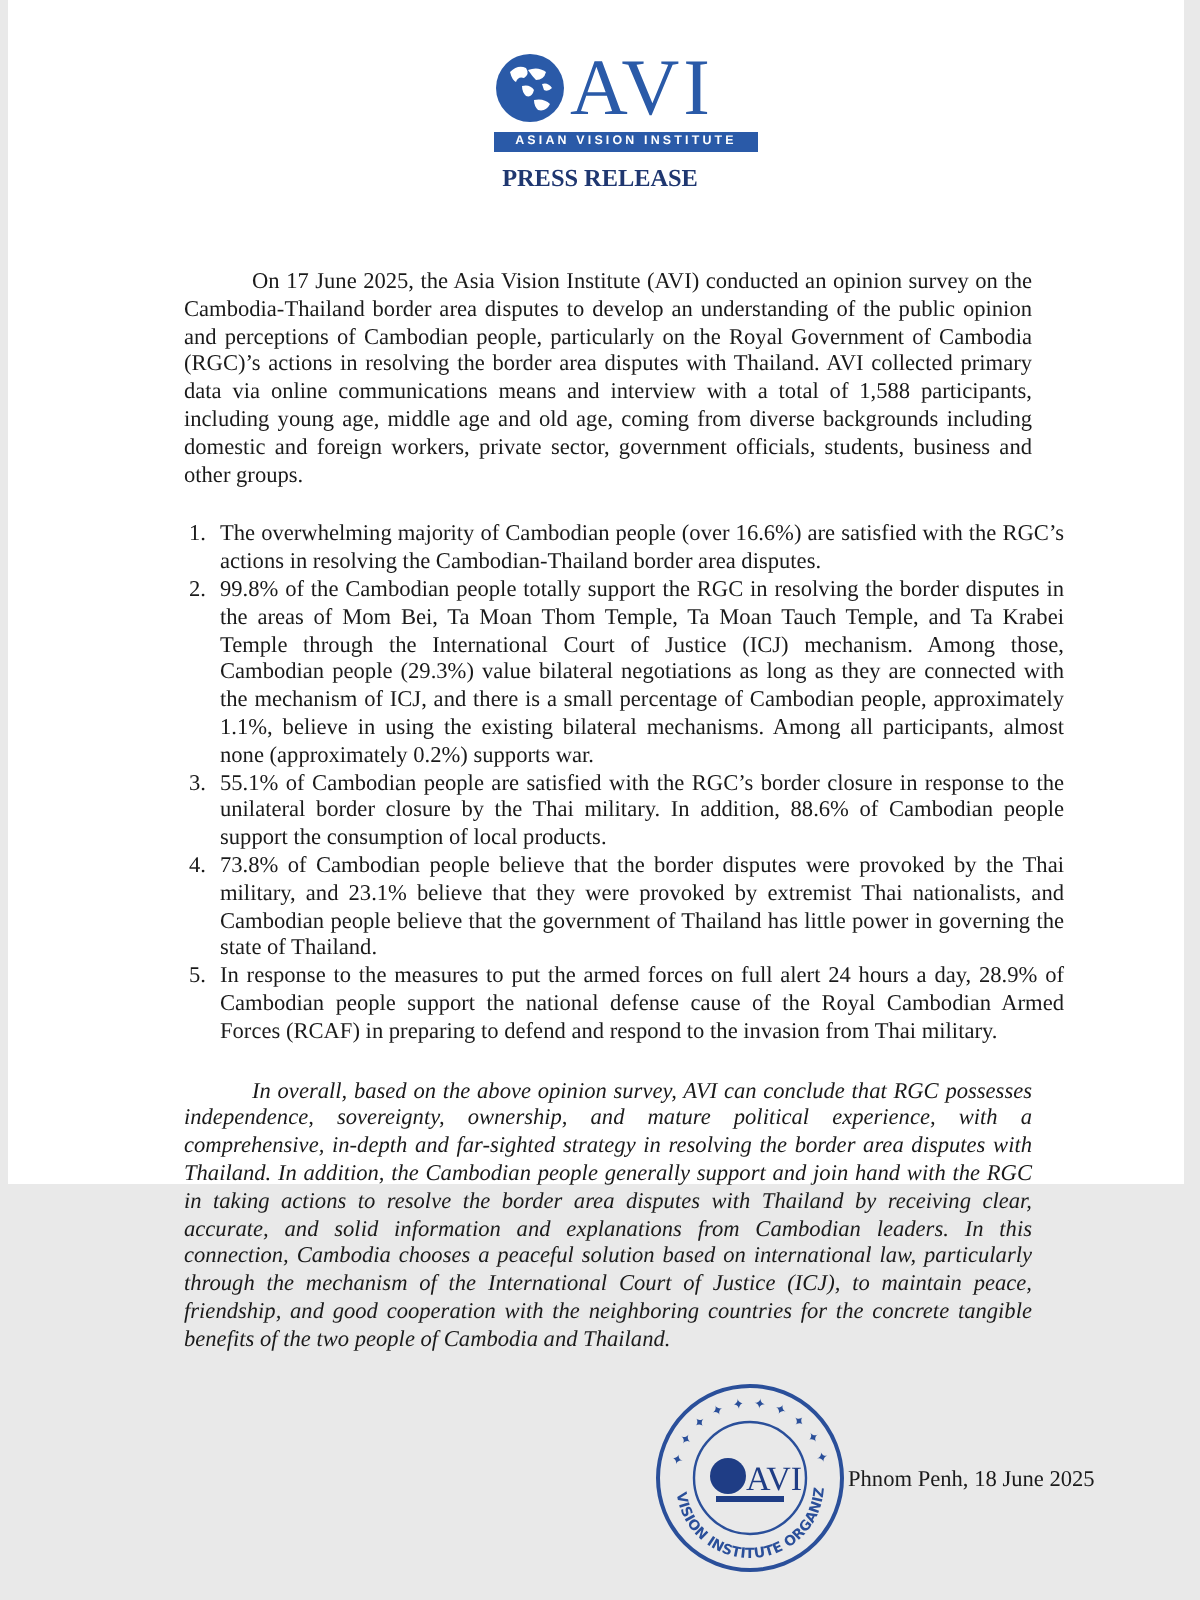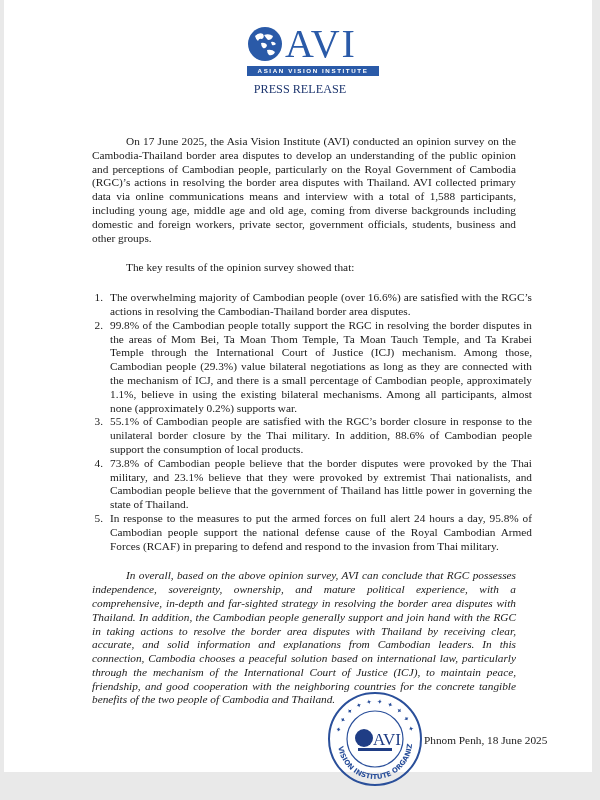--- a/index.html
+++ b/index.html
@@ -4,40 +4,40 @@
   <style>
     html, body { margin: 0; padding: 0; }
     body {
       width: 600px; height: 800px; overflow: hidden;
       background: #e9e9e9;
       position: relative;
       font-family: "Liberation Serif", "DejaVu Serif", serif;
       color: #1a1a1a;
     }
     .page {
-      position: absolute; left: 4px; top: 0; width: 588px; height: 772px;
+      position: absolute; left: 4px; top: 0; width: 588px; height: 592px;
       background: #ffffff;
     }
     .logo {
       position: absolute; left: 243px; top: 24px; width: 132px; height: 56px;
     }
     .logo-row { display: flex; align-items: center; height: 40px; }
     .globe { width: 36px; height: 36px; }
     .logo-text {
       font-family: "Liberation Serif", serif; font-size: 40px; line-height: 40px;
       color: #2a5aa8; letter-spacing: 2px; margin-left: 2px; font-weight: normal;
     }
     .logo-band {
       margin-top: 2px; background: #2a5aa8; color: #fff;
       font-family: "Liberation Sans", sans-serif; font-size: 6.2px; font-weight: bold;
       letter-spacing: 1.6px; text-align: center; height: 10px; line-height: 10px; width: 132px;
     }
     .heading {
       position: absolute; left: 56px; top: 82px; width: 480px; text-align: center;
-      color: #1f3770; font-weight: normal; font-size: 12.2px; line-height: 14px;
+      color: #1f3770; font-weight: bold; font-size: 12.2px; line-height: 14px;
     }
     .body {
       position: absolute; left: 72px; top: 119px; width: 456px;
       font-size: 11.3px; line-height: 13.8px; text-align: justify;
     }
     .body p { margin: 16px; }
     .indent { text-indent: 34px; }
     .intro-list { margin-top: 14px; padding-left: 34px; }
     .list { list-style: none; margin: 0; padding: 0; }
     .list li { display: flex; }
@@ -71,42 +71,41 @@
     <div class="logo-band">ASIAN VISION INSTITUTE</div>
   </div>
 
   <div class="heading">
     <div>PRESS RELEASE</div>
   </div>
 
   <div class="body">
     <p class="indent">On 17 June 2025, the Asia Vision Institute (AVI) conducted an opinion survey on the Cambodia-Thailand border area disputes to develop an understanding of the public opinion and perceptions of Cambodian people, particularly on the Royal Government of Cambodia (RGC)’s actions in resolving the border area disputes with Thailand. AVI collected primary data via online communications means and interview with a total of 1,588 participants, including young age, middle age and old age, coming from diverse backgrounds including domestic and foreign workers, private sector, government officials, students, business and other groups.</p>
 
-    <p class="intro-list">The key results of the opinion survey showed that:</p>
 
     <ul class="list">
       <li>
         <span class="num">1.</span>
         <span class="txt">The overwhelming majority of Cambodian people (over 16.6%) are satisfied with the RGC’s actions in resolving the Cambodian-Thailand border area disputes.</span>
       </li>
       <li>
         <span class="num">2.</span>
         <span class="txt">99.8% of the Cambodian people totally support the RGC in resolving the border disputes in the areas of Mom Bei, Ta Moan Thom Temple, Ta Moan Tauch Temple, and Ta Krabei Temple through the International Court of Justice (ICJ) mechanism. Among those, Cambodian people (29.3%) value bilateral negotiations as long as they are connected with the mechanism of ICJ, and there is a small percentage of Cambodian people, approximately 1.1%, believe in using the existing bilateral mechanisms. Among all participants, almost none (approximately 0.2%) supports war.</span>
       </li>
       <li>
         <span class="num">3.</span>
         <span class="txt">55.1% of Cambodian people are satisfied with the RGC’s border closure in response to the unilateral border closure by the Thai military. In addition, 88.6% of Cambodian people support the consumption of local products.</span>
       </li>
       <li>
         <span class="num">4.</span>
         <span class="txt">73.8% of Cambodian people believe that the border disputes were provoked by the Thai military, and 23.1% believe that they were provoked by extremist Thai nationalists, and Cambodian people believe that the government of Thailand has little power in governing the state of Thailand.</span>
       </li>
       <li>
         <span class="num">5.</span>
-        <span class="txt">In response to the measures to put the armed forces on full alert 24 hours a day, 95.8% of Cambodian people support the national defense cause of the Royal Cambodian Armed Forces (RCAF) in preparing to defend and respond to the invasion from Thai military.</span>
+        <span class="txt">In response to the measures to put the armed forces on full alert 24 hours a day, 28.9% of Cambodian people support the national defense cause of the Royal Cambodian Armed Forces (RCAF) in preparing to defend and respond to the invasion from Thai military.</span>
       </li>
     </ul>
 
     <p class="indent conclusion">In overall, based on the above opinion survey, AVI can conclude that RGC possesses independence, sovereignty, ownership, and mature political experience, with a comprehensive, in-depth and far-sighted strategy in resolving the border area disputes with Thailand. In addition, the Cambodian people generally support and join hand with the RGC in taking actions to resolve the border area disputes with Thailand by receiving clear, accurate, and solid information and explanations from Cambodian leaders. In this connection, Cambodia chooses a peaceful solution based on international law, particularly through the mechanism of the International Court of Justice (ICJ), to maintain peace, friendship, and good cooperation with the neighboring countries for the concrete tangible benefits of the two people of Cambodia and Thailand.</p>
   </div>
 
   <svg class="stamp" viewBox="0 0 98 98">
     <defs>
       <path id="arcTop" d="M 14 49 A 35 35 0 0 1 84 49"></path>
       <path id="arcBot" d="M 12 52 A 37 37 0 0 0 86 52"></path>

